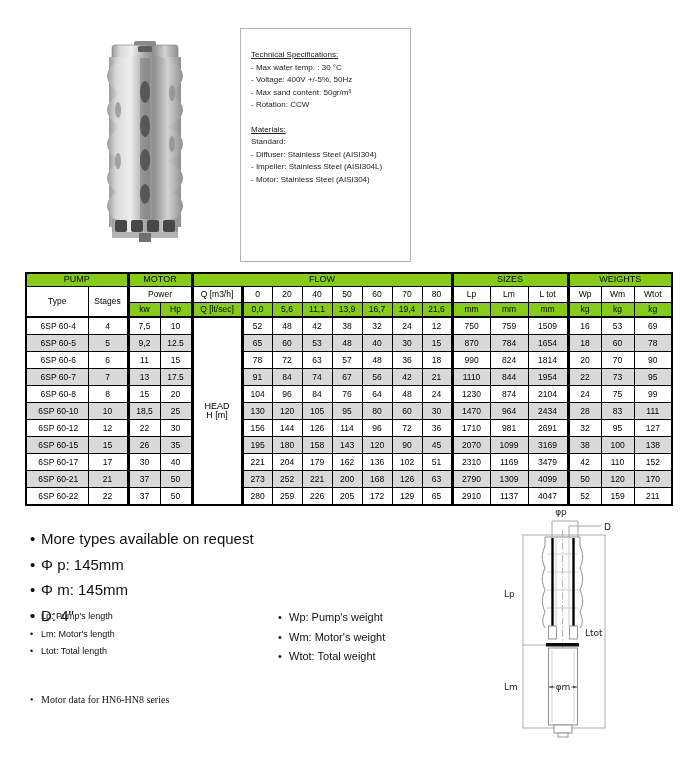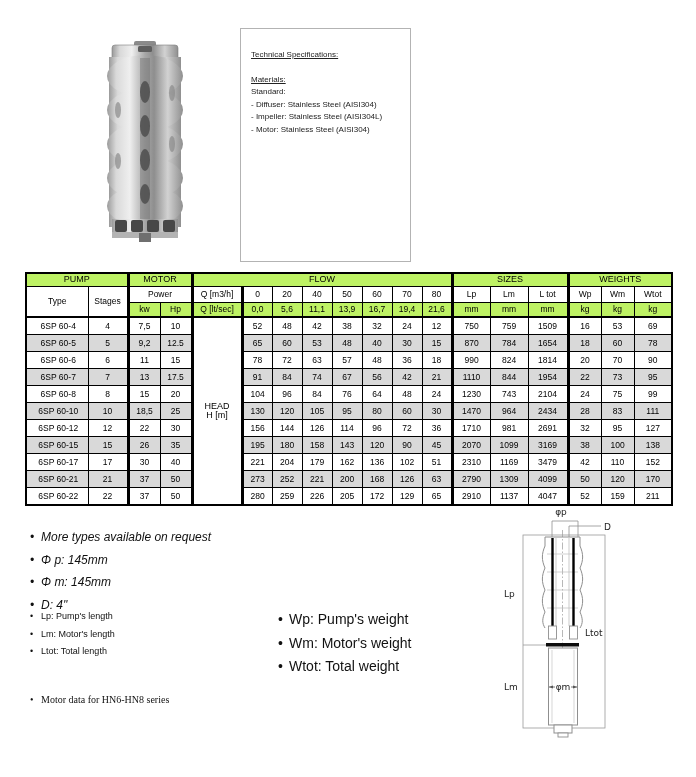--- a/index.html
+++ b/index.html
@@ -19,36 +19,36 @@
   
   .pump-table { position:absolute; left:25px; top:272px; width:646px;
                 border-collapse:collapse; table-layout:fixed;
                 border:2.5px solid #000; font-size:8.5px; color:#000; }
   .pump-table th, .pump-table td { border:1px solid #000; text-align:center;
                 padding:0 1px; height:16px; line-height:1.05; font-weight:normal;
                 overflow:hidden; white-space:nowrap; }
   .pump-table thead tr.r1 th { height:12px; font-size:9px; }
   .pump-table thead tr.r2 th { height:15px; }
   .pump-table thead tr.r3 th { height:13px; }
-  .gray { background:#bef264; }
+  .gray { background:#84cc16; }
   tr.alt td { background:#d9d9d9; }
   .b { font-weight:bold; }
   .tl { border-left:3px solid #000 !important; }
   .hbb { border-bottom:2.5px solid #000 !important; }
   .type { text-align:right; padding-left:3px !important; font-weight:bold;margin-top:48px; }
   .headcell { background:#fff !important; border-right:3px solid #000 !important;
               font-weight:bold; font-size:9px; line-height:1.35; }
 
   
   .bullet { position:relative; padding-left:11px; }
   .bullet::before { content:"•"; position:absolute; left:0; top:0; }
-  .notes-a { position:absolute; left:30px; top:530px; font-size:12px;font-style:italic; }
+  .notes-a { position:absolute; left:30px; top:530px; font-size:15px; }
   .notes-a .bullet { margin-bottom:8.5px; }
   .legend-left  { position:absolute; left:30px;  top:611px; font-size:9px; }
-  .legend-right { position:absolute; left:278px; top:611px; font-size:14px; }
+  .legend-right { position:absolute; left:278px; top:611px; font-size:11px; }
   .legend-left .bullet, .legend-right .bullet { margin-bottom:7.5px; }
   .footer-note { position:absolute; left:30px; top:694px; font-size:10px;font-family:Liberation Serif, serif; }
 
   
   .diagram { position:absolute; left:495px; top:490px; width:192px; height:256px; }
   .diagram text { font-family:"DejaVu Sans", sans-serif; font-size:9px; fill:#222; }
 </style>
 </head>
 <body>
 
@@ -90,20 +90,26 @@
       <rect x="39" y="184" width="12" height="12" rx="2" fill="#474747"></rect>
       <rect x="55" y="184" width="12" height="12" rx="2" fill="#474747"></rect>
       <rect x="71" y="184" width="12" height="12" rx="2" fill="#474747"></rect>
       <rect x="20" y="196" width="66" height="6" fill="#b3b3b3"></rect>
       <rect x="47" y="197" width="12" height="9" fill="#6f6f6f"></rect>
     </svg>
   </div>
 
   <div class="spec-box">
     <div class="spec-title">Technical Specifications:</div>
+    <div id="spec-lines">
+        <div class="spec-line">- Max water temp. : 30 °C</div>
+        <div class="spec-line">- Voltage: 400V +/-5%, 50Hz</div>
+        <div class="spec-line">- Max sand content: 50gr/m³</div>
+        <div class="spec-line">- Rotation: CCW</div>
+      </div>
     <div class="spec-gap"></div>
     <div class="spec-title">Materials:</div>
     <div id="materials-lines">
         <div class="spec-line">Standard:</div>
         <div class="spec-line">- Diffuser: Stainless Steel (AISI304)</div>
         <div class="spec-line">- Impeller: Stainless Steel (AISI304L)</div>
         <div class="spec-line">- Motor: Stainless Steel (AISI304)</div>
       </div>
   </div>
 
@@ -261,21 +267,21 @@
           <td class="tl">15</td>
           <td>20</td>
           <td class="tl">104</td>
           <td>96</td>
           <td>84</td>
           <td class=" b">76</td>
           <td class=" b">64</td>
           <td>48</td>
           <td>24</td>
           <td class="tl">1230</td>
-          <td>743</td>
+          <td>874</td>
           <td>2104</td>
           <td class="tl">24</td>
           <td>75</td>
           <td>99</td>
         </tr>
         <tr class="alt">
           <td class="type">6SP 60-10</td>
           <td>10</td>
           <td class="tl">18,5</td>
           <td>25</td>

